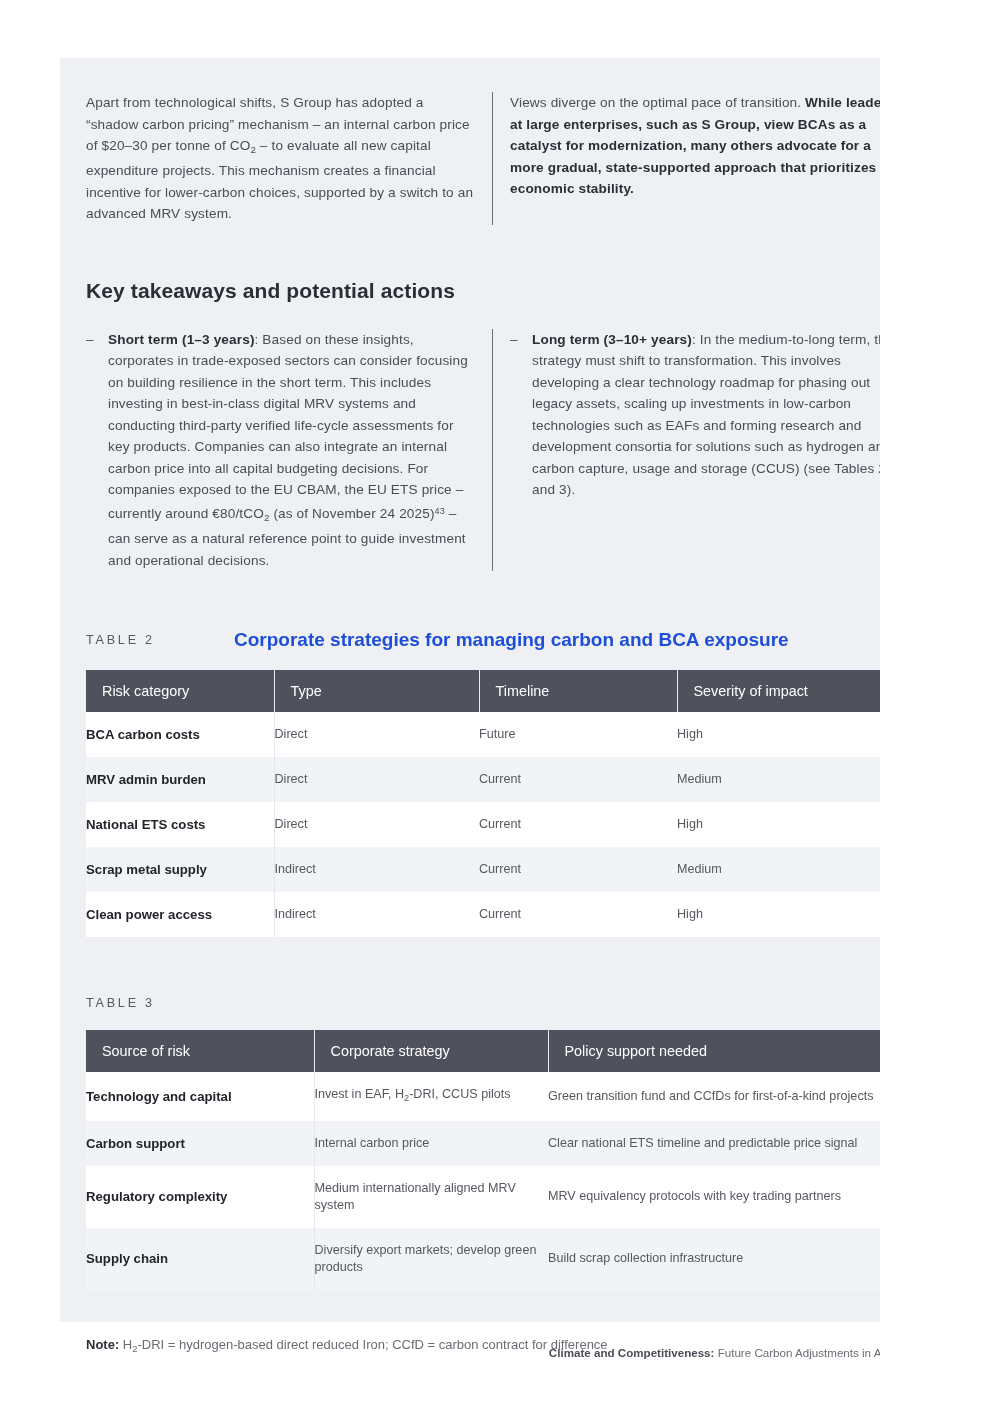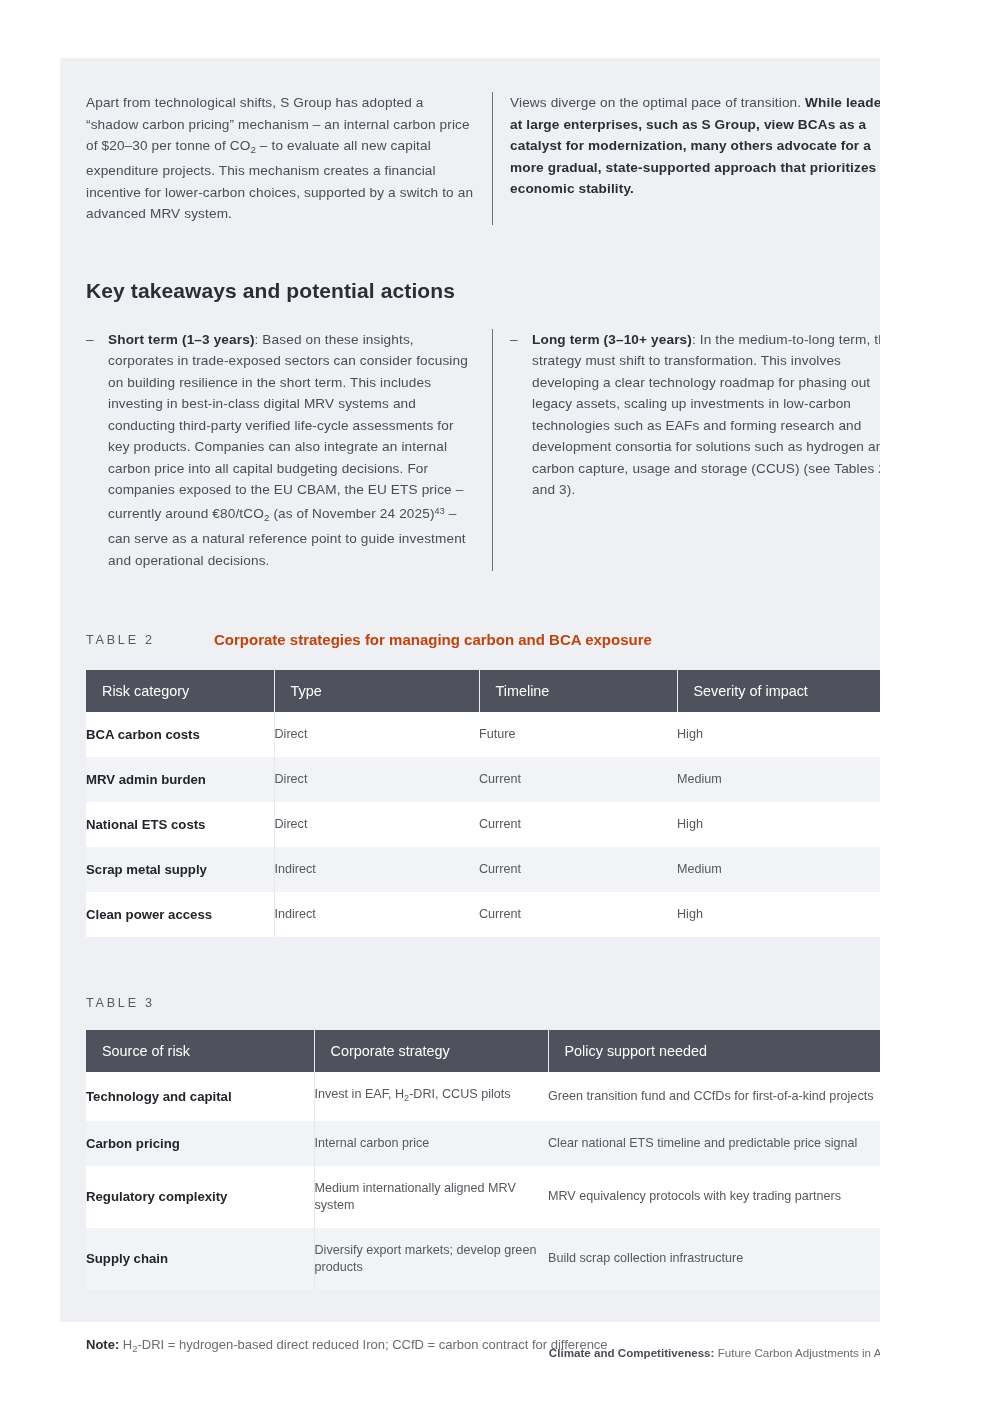--- a/index.html
+++ b/index.html
@@ -101,25 +101,26 @@
   .table-caption-row { display: flex; align-items: center; }
   .table-label {
     width: 128px;
     flex: 0 0 128px;
     font-size: 12.6px;
     letter-spacing: 0.22em;
     color: #56595f;
     padding-top: 1px;
   }
   .table-title {
-    font-size: 15px;
+    font-size: 19px;
     font-weight: bold;
-    color: #c2410c;
+    color: #1d4ed8;
     line-height: 21px;
     max-width: 600px;
+    margin-left: 20px;
   }
   table {
     margin-top: 20px;
     width: 820px;
     border-collapse: collapse;
     table-layout: fixed;
   }
   thead th {
     background: #4f525c;
     color: #ffffff;
@@ -287,21 +288,21 @@
                 <th>Policy support needed</th>
               </tr>
           </thead>
           <tbody>
               <tr class="odd">
                 <td class="first">Technology and capital</td>
                 <td>Invest in EAF, H<sub>2</sub>-DRI, CCUS pilots</td>
                 <td>Green transition fund and CCfDs for first-of-a-kind projects</td>
               </tr>
               <tr class="even">
-                <td class="first">Carbon pricing</td>
+                <td class="first">Carbon support</td>
                 <td>Internal carbon price</td>
                 <td>Clear national ETS timeline and predictable price signal</td>
               </tr>
               <tr class="odd">
                 <td class="first">Regulatory complexity</td>
                 <td>Medium internationally aligned MRV system</td>
                 <td>MRV equivalency protocols with key trading partners</td>
               </tr>
               <tr class="even">
                 <td class="first">Supply chain</td>

